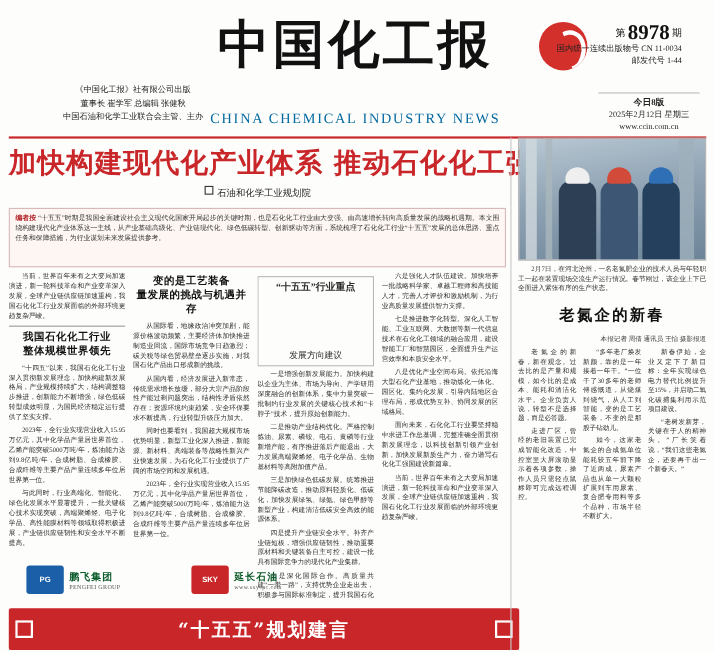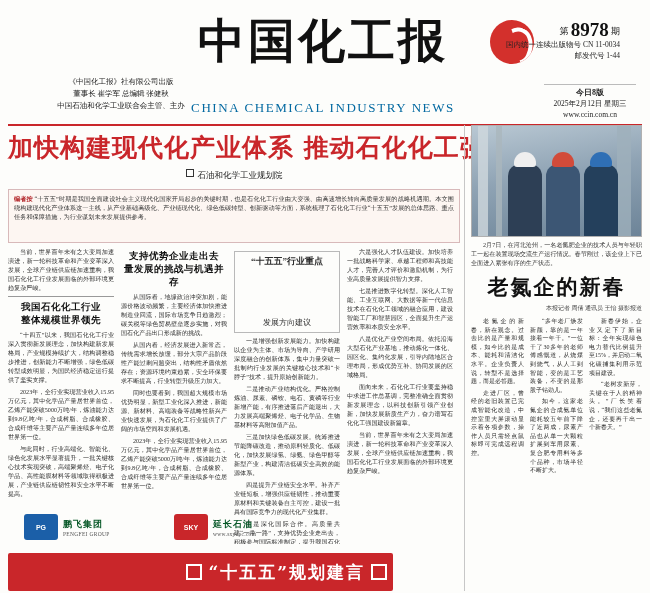--- a/index.html
+++ b/index.html
@@ -276,27 +276,27 @@
     font-family: "Liberation Sans", sans-serif;
   }
   .sp-text .cn { font-size: 9px; font-weight: bold; color: #0a5a2a; letter-spacing: 1px; }
   .sp-text .en { font-size: 5.5px; color: #555; letter-spacing: 0.3px; }
 
   
   .bottom-banner {
     position: absolute;
     left: 0;
     bottom: 0;
-    width: 385px;
+    width: 464px;
     height: 38px;
     background: #c9262a;
     color: #fff;
     display: flex;
     align-items: center;
-    justify-content: flex-end;
+    justify-content: space-between;
     font-family: "DejaVu Serif", serif;
     font-weight: bold;
     font-size: 17px;
     letter-spacing: 2px;
     border-radius: 2px;
   }
   .bottom-banner .mark {
     display: inline-block;
     width: 12px; height: 12px;
     border: 2px solid #fff;
@@ -346,21 +346,21 @@
     text-align: justify;
     color: #333;
   }
   .cap-block p { margin: 0 0 3px 0; text-indent: 12px; }
 
   .feature-title {
     margin: 6px 0 4px 0;
     text-align: center;
     font-family: "DejaVu Serif", serif;
     font-weight: bold;
-    font-size: 21px;
+    font-size: 14px;
     letter-spacing: 2px;
     line-height: 26px;
     color: #111;
   }
   .feature-sub {
     text-align: right;
     font-size: 6px;
     color: #444;
     margin-bottom: 4px;
   }
@@ -443,21 +443,21 @@
             <div>我国石化化工行业</div>
             <div>整体规模世界领先</div>
           </div>
           <p>“十四五”以来，我国石化化工行业深入贯彻新发展理念，加快构建新发展格局，产业规模持续扩大，结构调整稳步推进，创新能力不断增强，绿色低碳转型成效明显，为国民经济稳定运行提供了坚实支撑。</p>
           <p>2023年，全行业实现营业收入15.95万亿元，其中化学品产量居世界首位，乙烯产能突破5000万吨/年，炼油能力达到9.8亿吨/年，合成树脂、合成橡胶、合成纤维等主要产品产量连续多年位居世界第一位。</p>
           <p>与此同时，行业高端化、智能化、绿色化发展水平显著提升，一批关键核心技术实现突破，高端聚烯烃、电子化学品、高性能膜材料等领域取得积极进展，产业链供应链韧性和安全水平不断提高。</p>
         </div>
 
         <div class="col">
           <div class="sec-head">
-            <div>支持优势企业走出去</div>
+            <div>变的是工艺装备</div>
             <div>量发展的挑战与机遇并存</div>
           </div>
           <p>从国际看，地缘政治冲突加剧，能源价格波动频繁，主要经济体加快推进制造业回流，国际市场竞争日趋激烈；碳关税等绿色贸易壁垒逐步实施，对我国石化产品出口形成新的挑战。</p>
           <p>从国内看，经济发展进入新常态，传统需求增长放缓，部分大宗产品阶段性产能过剩问题突出，结构性矛盾依然存在；资源环境约束趋紧，安全环保要求不断提高，行业转型升级压力加大。</p>
           <p>同时也要看到，我国超大规模市场优势明显，新型工业化深入推进，新能源、新材料、高端装备等战略性新兴产业快速发展，为石化化工行业提供了广阔的市场空间和发展机遇。</p>
           <p>2023年，全行业实现营业收入15.95万亿元，其中化学品产量居世界首位，乙烯产能突破5000万吨/年，炼油能力达到9.8亿吨/年，合成树脂、合成橡胶、合成纤维等主要产品产量连续多年位居世界第一位。</p>
         </div>
 
         <div class="col">
           <div class="boxed-head">

